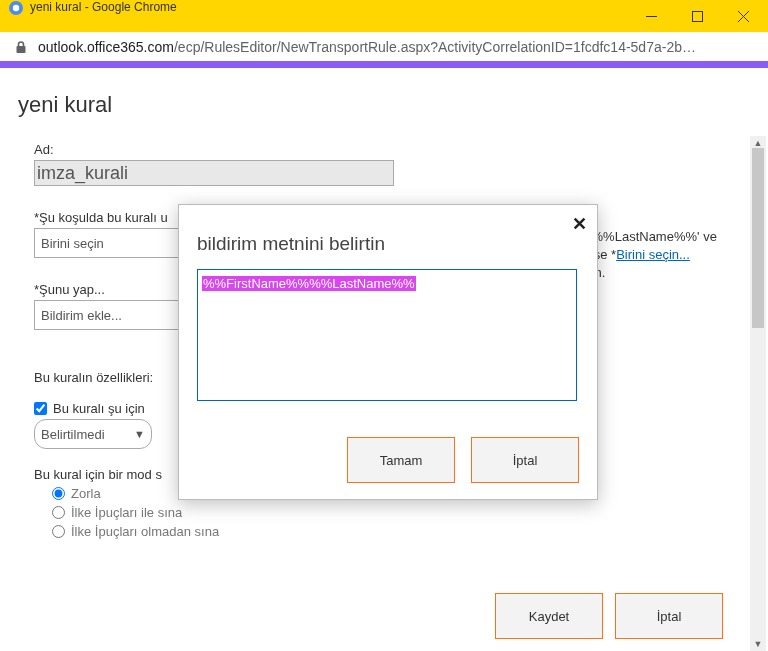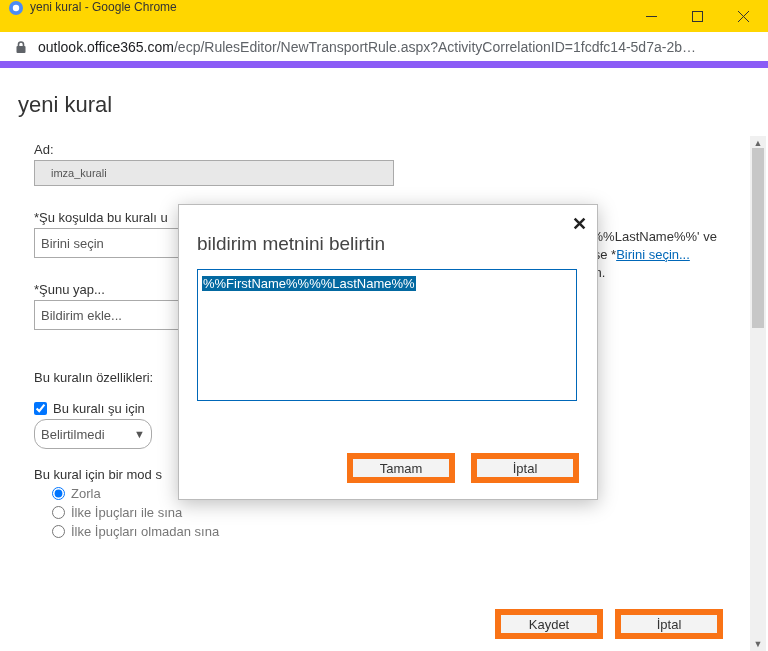--- a/index.html
+++ b/index.html
@@ -15,43 +15,43 @@
 .addrbar .lock { width: 14px; height: 14px; margin: 0 10px 0 6px; }
 .addrbar .url { font-size: 14px; color: #5f6368; white-space: nowrap; overflow: hidden; text-overflow: ellipsis; flex: 1; }
 .addrbar .url .host { color: #202124; }
 
 .page { position: relative; height: calc(651px - 68px); }
 .page-title { font-size: 22px; font-weight: 300; color: #333; padding: 24px 0 0 18px; }
 
 .content { position: absolute; top: 68px; left: 34px; right: 18px; bottom: 0; overflow-y: scroll; padding-right: 10px; }
 
 .field-label { font-size: 13px; color: #333; margin-top: 6px; }
-.field-input { width: 360px; height: 26px; border: 1px solid #aaa; padding: 0 16px; font-size: 11px; margin-top: 3px; display: flex; align-items: center; background: #fff;}
+.field-input { width: 360px; height: 26px; border: 1px solid #aaa; padding: 0 2px; font-size: 18px; margin-top: 3px; display: flex; align-items: center; background: #fff;}
 .field-input.ro { background: #e8e8e8; color: #555;}
 
 .select { width: 360px; height: 30px; border: 1px solid #aaa; margin-top: 3px; background: #fff; display: flex; align-items: center; padding: 0 6px; font-size: 13px; justify-content: space-between; color:#555;}
 .select.small { width: 118px; border-radius: 12px; }
 .select .caret { font-size: 11px; color: #555; }
 
 .spacer { height: 18px; }
 .sideinfo { position: absolute; top: 160px; right: 18px; font-size: 13px; line-height: 1.4; text-align: left; width: 170px; color:#333;}
 .sideinfo a { color: #0067b8; text-decoration: underline; }
 
 .checkbox-row, .radio-row { display: flex; align-items: center; font-size: 13px; color: #333; gap: 6px; margin-top: 4px; }
 .radio-row.ind { margin-left: 18px; color:#777;}
 .radio-row input, .checkbox-row input { margin:0;}
 
 .footer-btns { position: absolute; bottom: 12px; right: 45px; display: flex; gap: 12px; }
-.btn { min-width: 108px; height: 30px; background: #f3f3f3; border: 6px solid #f97316; font-size: 13px; color: #333; display: flex; align-items: center; justify-content: center; }
+.btn { min-width: 108px; height: 46px; background: #f3f3f3; border: 1px solid #f97316; font-size: 13px; color: #333; display: flex; align-items: center; justify-content: center; }
 
 .modal { position: absolute; top: 204px; left: 178px; width: 420px; height: 296px; background: #fff; border: 1px solid #bbb; box-shadow: 0 4px 18px rgba(0,0,0,0.25); padding: 14px 18px; }
 .modal .close { position: absolute; top: 8px; right: 10px; font-size: 18px; font-weight: bold; color: #222; }
 .modal .m-title { font-size: 19px; font-weight: 300; color: #444; margin-top: 14px; }
 .modal .textarea { margin-top: 14px; width: 380px; height: 132px; border: 1px solid #0067b8; padding: 4px; }
-.modal .textarea .sel { background: #0369a1; color: #fff; font-size: 13px; padding: 0 1px; display:inline;}
+.modal .textarea .sel { background: #d946ef; color: #fff; font-size: 13px; padding: 0 1px; display:inline;}
 .modal .m-btns { position: absolute; bottom: 16px; right: 18px; display: flex; gap: 16px; }
 
 .scrollbar { position:absolute; top:68px; right:2px; bottom:0; width:16px; background:#f0f0f0;}
 .scrollbar .thumb { position:absolute; top:12px; left:2px; right:2px; height:180px; background:#c7c7c7;}
 .scrollbar .arr { position:absolute; left:0; right:0; height:14px; display:flex; align-items:center; justify-content:center; font-size:9px; color:#666;}
 .scrollbar .arr.up{top:0;} .scrollbar .arr.dn{bottom:0;}
 </style>
 </head>
 <body>
 

